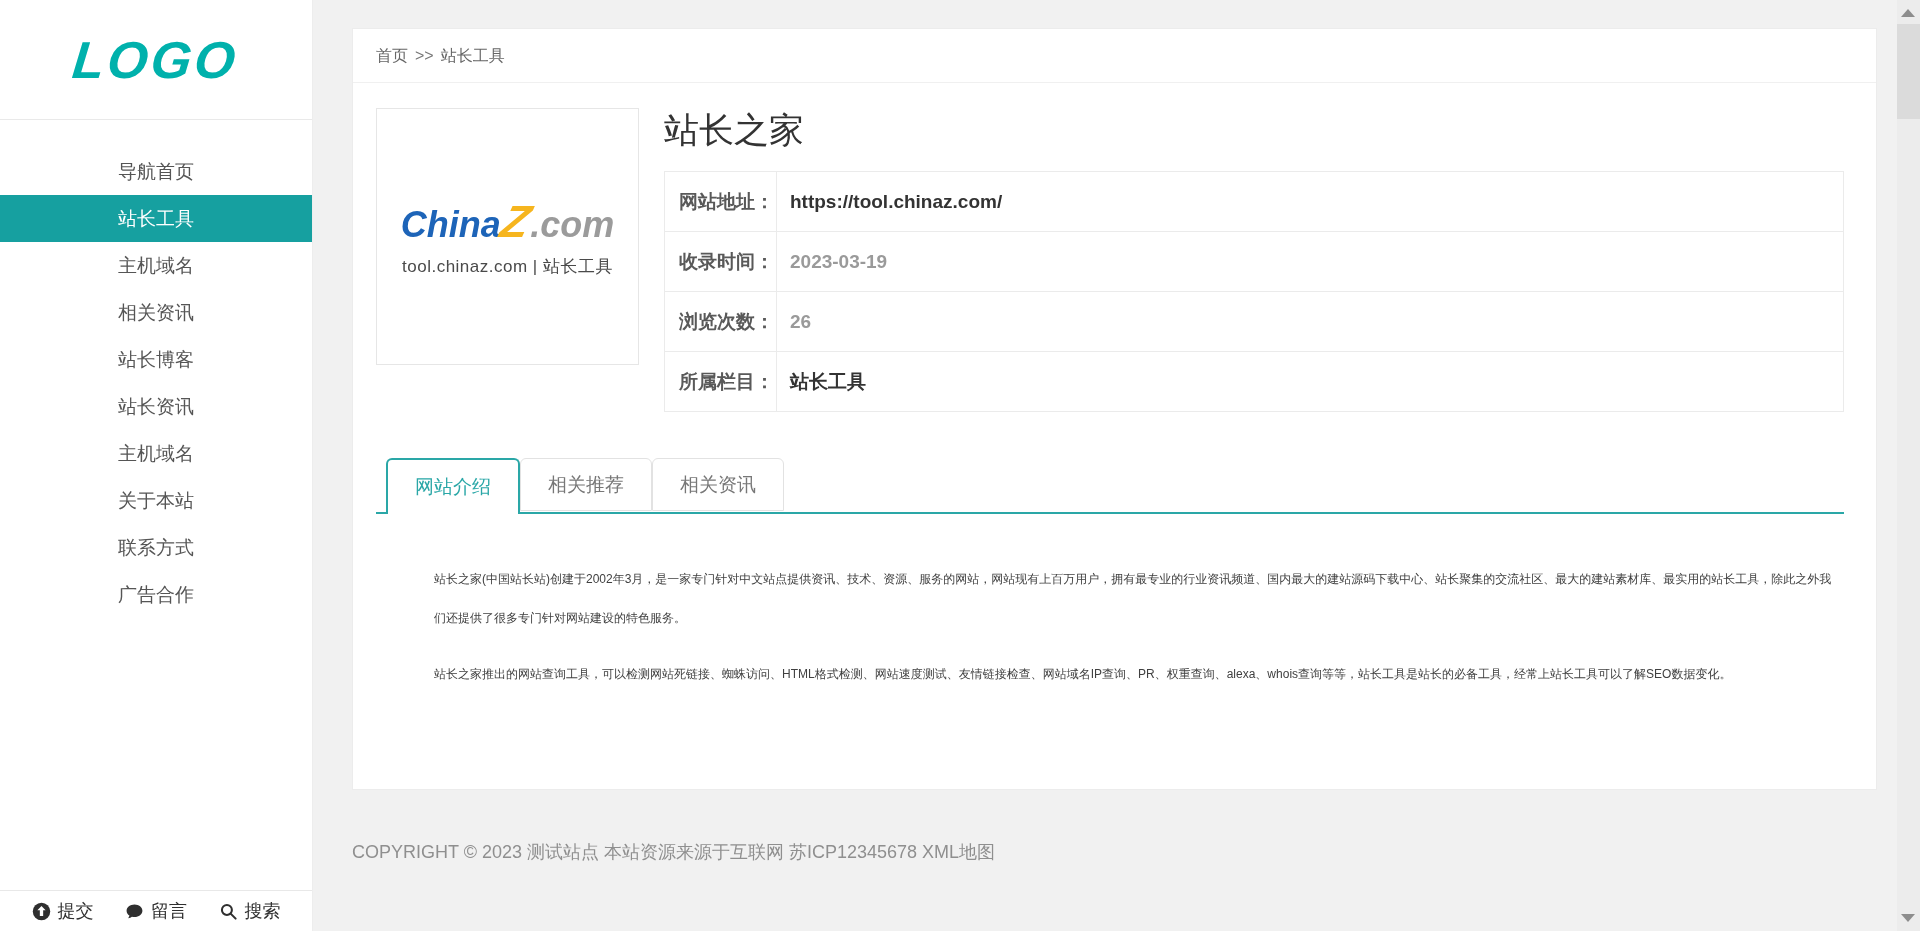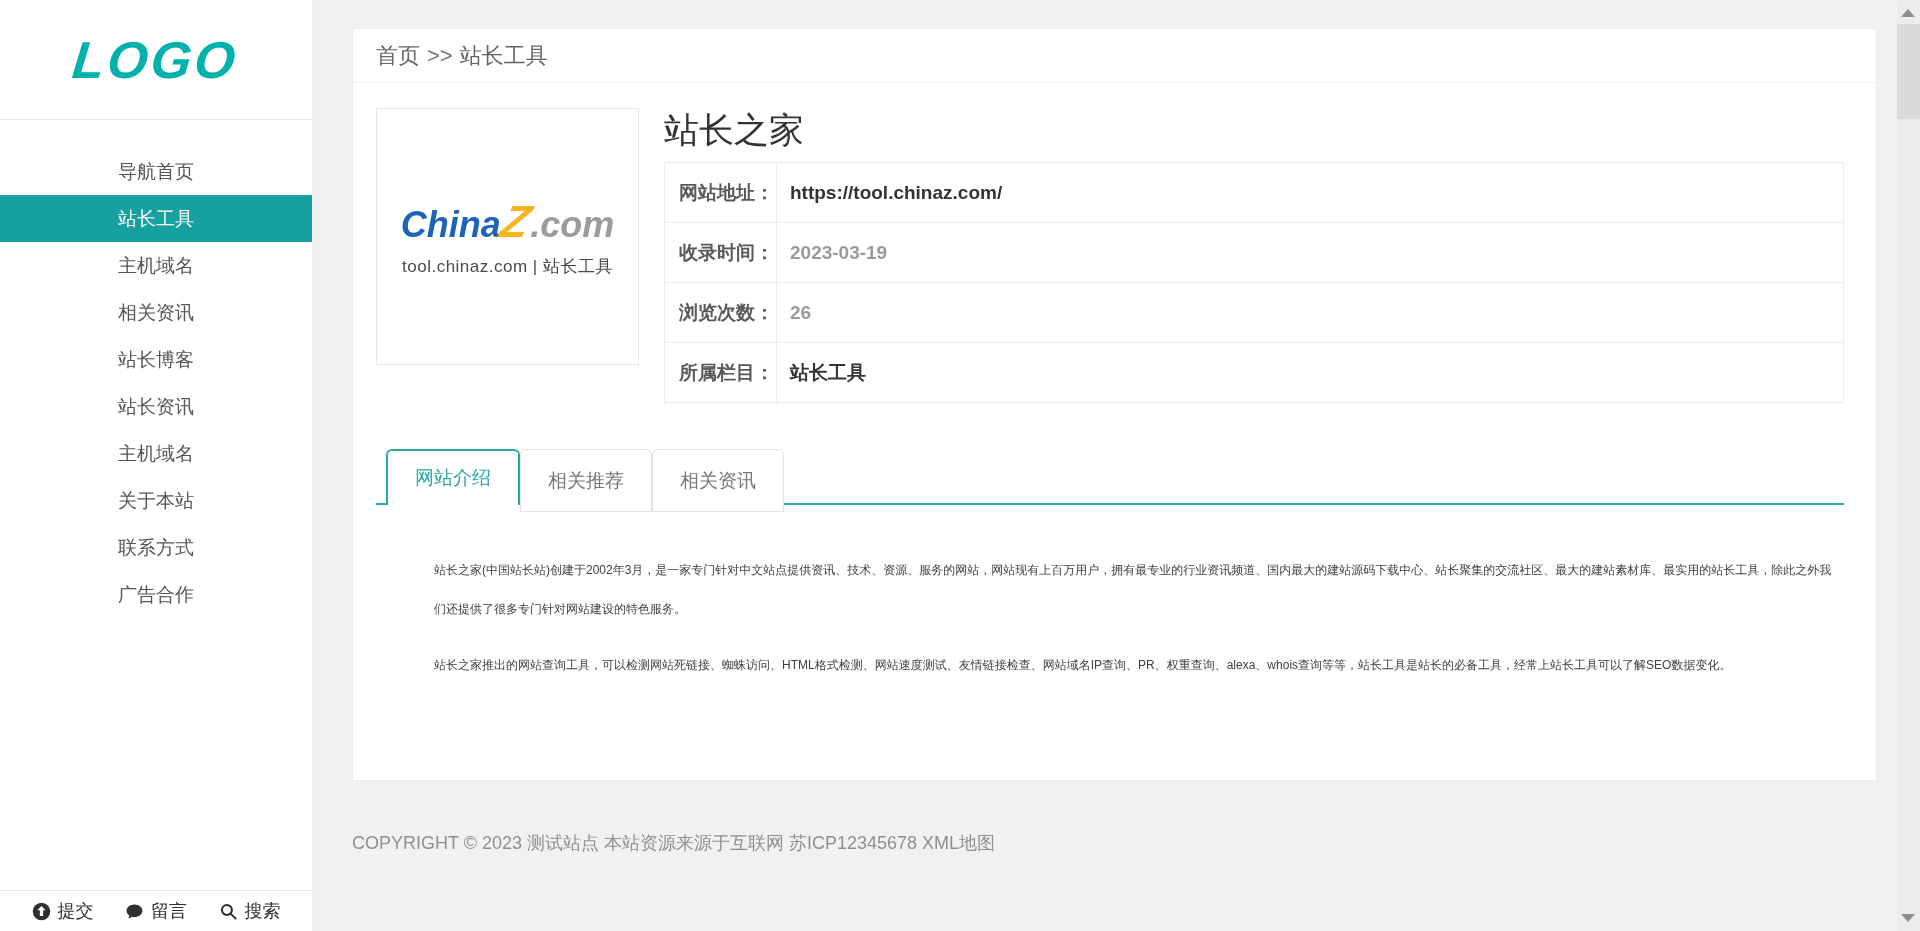--- a/index.html
+++ b/index.html
@@ -50,21 +50,21 @@
   .action .ic { display: inline-flex; }
   .action svg { width: 19px; height: 19px; }
 
   
   .main { position: absolute; left: 352px; top: 0; width: 1525px; }
   .panel { margin-top: 28px; background: #fff; border: 1px solid #ececec; }
   .breadcrumb {
     height: 54px; line-height: 54px;
     padding-left: 23px;
     border-bottom: 1px solid #f0f0f0;
-    font-size: 22px; color: #666;
+    font-size: 16px; color: #666;
   }
   .crumb { color: #666; cursor: pointer; }
   .crumb-sep { margin: 0 7px; color: #777; }
 
   .panel-body { padding: 25px 32px 95px 23px; }
 
   .top-section { display: flex; }
   .thumb-box {
     flex: none;
     width: 263px; height: 257px;
@@ -72,21 +72,21 @@
     display: flex; flex-direction: column; align-items: center; justify-content: center;
     cursor: pointer;
   }
   .cz-line1 { font-weight: bold; font-style: italic; white-space: nowrap; }
   .cz-china { color: var(--china-blue, #1d64b8); font-size: 36px; }
   .cz-z { color: var(--china-yellow, #f6b51e); font-size: 45px; display: inline-block; transform: skew(-14deg); margin: 0 1px; }
   .cz-com { color: #9b9b9b; font-size: 36px; }
   .cz-caption { margin-top: 7px; font-size: 17px; color: #4a4a4a; letter-spacing: .5px; }
 
   .info-col { flex: 1; margin-left: 25px; min-width: 0; }
-  .site-title { font-size: 35px; font-weight: 400; color: #333; line-height: 44px; margin-bottom: 10px; }
+  .site-title { font-size: 35px; font-weight: 400; color: #333; line-height: 44px; margin-bottom: 19px; }
 
   table.info { width: 100%; border-collapse: collapse; }
   .info th, .info td {
     border: 1px solid #ebebeb;
     height: 60px;
     font-weight: 700; font-size: 19px; text-align: left; margin-left: 16px;
   }
   .info th { width: 112px; padding-left: 14px; color: #595959; }
   .info td { padding-left: 13px; color: #333; }
   .info td.muted { color: #9a9a9a; }
@@ -104,21 +104,21 @@
     position: relative; z-index: 2;
     padding: 0 27px;
     display: flex; align-items: center; justify-content: center;
     background: #fff;
     border-radius: 6px 6px 0 0;
     font-size: 19px;
     cursor: pointer;
     white-space: nowrap;
   }
   .tab.active { height: 56px; border: 2px solid var(--tab-accent, #2aa7a7); border-bottom: none; color: var(--tab-accent, #2aa7a7); }
-  .tab:not(.active) { height: 63px; border: 1px solid #e2e2e2; color: #777; }
+  .tab:not(.active) { height: 53px; border: 1px solid #e2e2e2; color: #777; }
 
   .intro { padding-left: 10px; padding-right: 3px; margin-top: 46px; }
   .intro p { font-size: 12px; line-height: 39px; color: #404040; margin-left: 48px; }
   .intro p + p { margin-top: 17px; }
 
   .footer { margin-top: 50px; font-size: 18px; color: #8f8f8f; }
 
   
   .scrollbar { position: absolute; right: 0; top: 0; width: 23px; height: 931px; background: #ececec; }
   .sb-up, .sb-down { position: absolute; left: 4px; width: 0; height: 0; border-left: 7px solid transparent; border-right: 7px solid transparent; cursor: pointer; }

